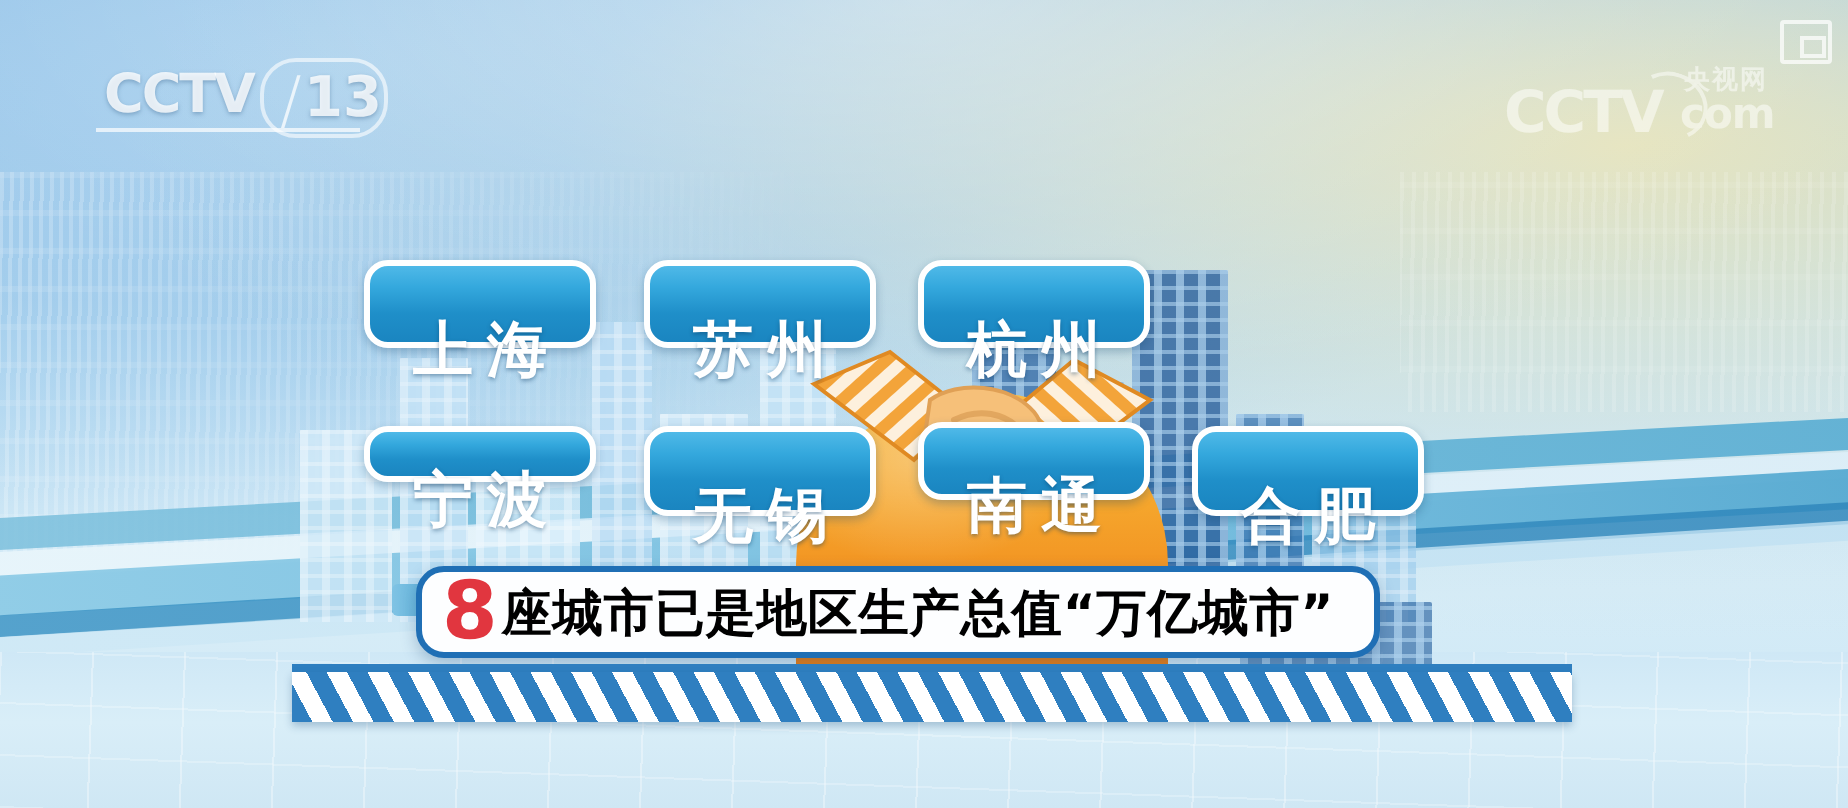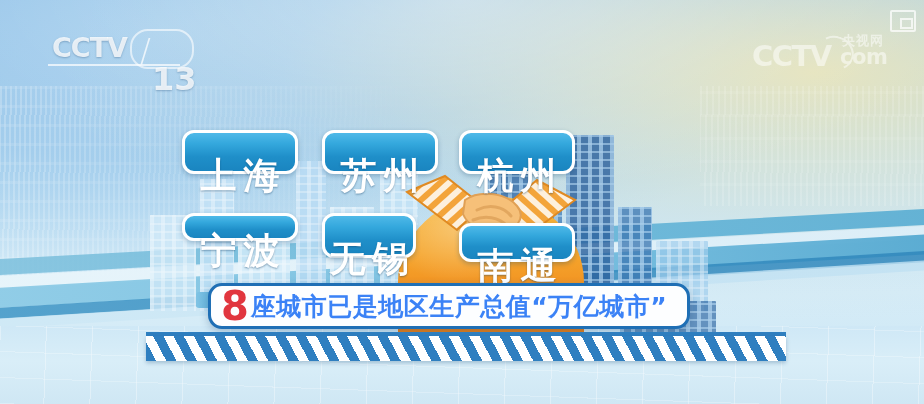--- a/index.html
+++ b/index.html
@@ -96,21 +96,21 @@
     position:absolute;
     border:3px solid #ffffff;
     border-radius:12px;
     background:linear-gradient(180deg,#4fb9e8 0%,#34a8dd 28%,#1f8fc9 62%,#1a85c0 100%);
     box-shadow:0 2px 5px rgba(20,70,110,.30);
     display:flex;align-items:center;justify-content:center;
     box-sizing:border-box;
   }
   .btn span{
     color:#ffffff;
-    font-size:36px;
+    font-size:30px;
     font-weight:bold;
     letter-spacing:7px;
     text-indent:7px;
     line-height:1;
     text-shadow:0 1px 2px rgba(10,60,100,.45);
     white-space:nowrap;
     margin-top:47px;
   }
 
   
@@ -125,21 +125,21 @@
     padding:0 12px 0 10px;
     overflow:hidden;
   }
   .banner .num{
     color:#e1363f;
     font-size:40px;font-weight:bold;line-height:1;
     margin-right:2px;
     text-shadow:0 1px 0 rgba(255,255,255,.6);
   }
   .banner .txt{
-    color:#3b82f6;
+    color:#000000;
     font-size:25px;font-weight:bold;line-height:1;
     letter-spacing:.5px;white-space:nowrap;
   }
   .banner-tail{
     position:absolute;left:196px;top:292px;width:22px;height:16px;
     background:linear-gradient(90deg,#7fc3e4,#5cb0da);
     border-radius:3px;
   }
 
   
@@ -163,22 +163,22 @@
   .logo .cctv{
     font-size:27px;font-weight:bold;letter-spacing:-1px;
     line-height:1;position:absolute;left:4px;top:0;
     text-shadow:0 1px 2px rgba(90,130,165,.55);
   }
   .logo .slash{
     position:absolute;left:92px;top:-3px;font-size:32px;font-weight:300;
     color:rgba(255,255,255,.75);
   }
   .logo .ch13{
-    position:absolute;left:104px;top:1px;font-size:32px;font-weight:bold;
-    line-height:1;text-shadow:0 1px 2px rgba(90,130,165,.55);margin-top:28px;
+    position:absolute;left:104px;top:1px;font-size:28px;font-weight:bold;
+    line-height:1;text-shadow:0 1px 2px rgba(90,130,165,.55);
   }
   .logo .oval{
     position:absolute;left:82px;top:-5px;width:60px;height:36px;
     border:2px solid rgba(255,255,255,.60);
     border-radius:18px;
   }
   .logo .rule{
     position:absolute;left:0px;top:30px;width:132px;height:2px;
     background:rgba(255,255,255,.70);
   }
@@ -323,25 +323,28 @@
   <div class="btn" style="left:322px;top:130px;width:116px;height:44px;">
     <span>苏州</span>
   </div>
   <div class="btn" style="left:459px;top:130px;width:116px;height:44px;">
     <span>杭州</span>
   </div>
 
   <div class="btn" style="left:182px;top:213px;width:116px;height:28px;">
     <span>宁波</span>
   </div>
-  <div class="btn" style="left:322px;top:213px;width:94px;height:45px;">
+  <div class="btn" style="left:322px;top:213px;width:116px;height:45px;">
     <span>无锡</span>
   </div>
-  <div class="btn" style="left:459px;top:223px;width:116px;height:39px;">
+  <div class="btn" style="left:459px;top:211px;width:116px;height:39px;">
     <span>南通</span>
+  </div>
+  <div class="btn" style="left:596px;top:213px;width:116px;height:45px;">
+    <span>合肥</span>
   </div>
 
   <div class="banner-tail"></div>
   <div class="banner">
     <div class="num">8</div>
     <div class="txt">座城市已是地区生产总值“万亿城市”</div>
   </div>
 
   <div class="stripebar-top"></div>
   <div class="stripebar"></div>

